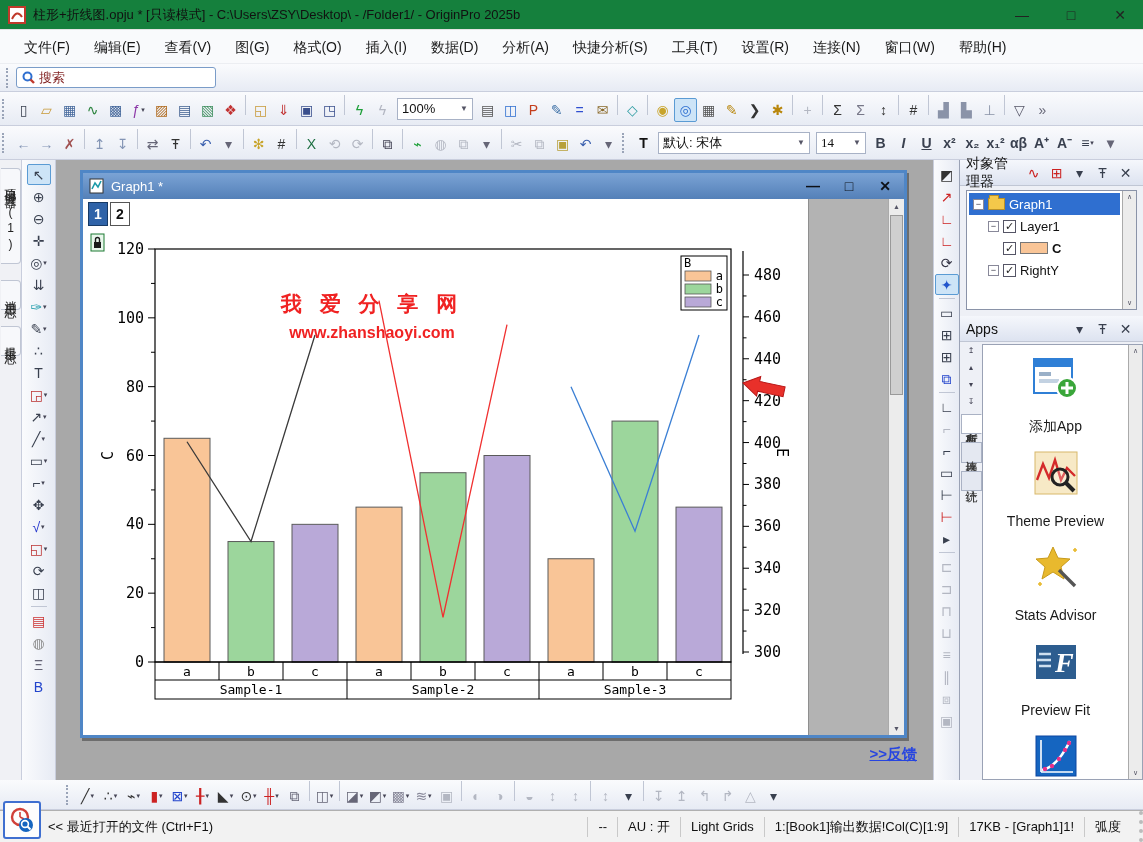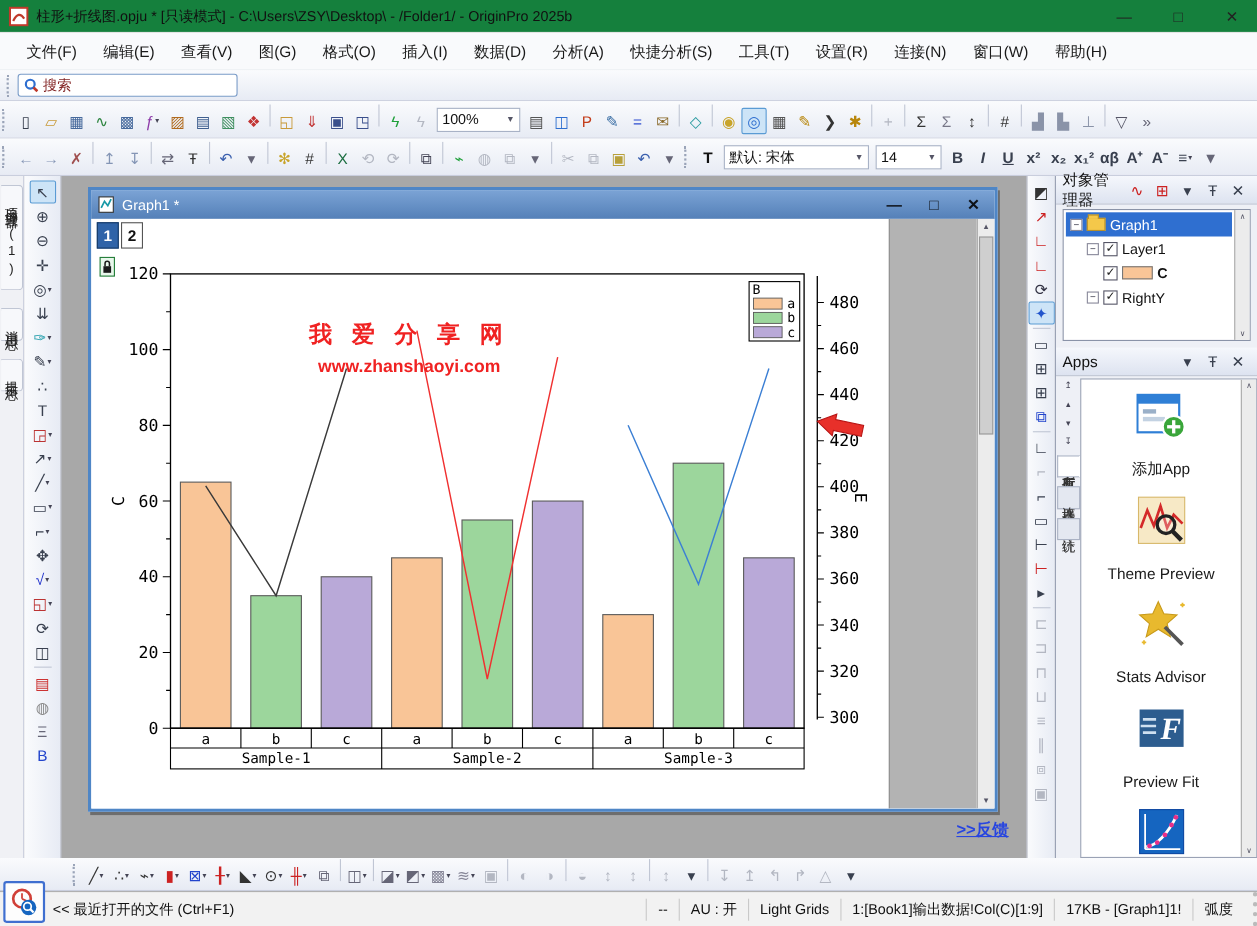--- a/index.html
+++ b/index.html
@@ -24,21 +24,21 @@
   .tb1,.tb2 { height:34px; }
   .tbtn { min-width:23px; height:24px; display:inline-flex; align-items:center; justify-content:center; border:1px solid transparent; border-radius:2px; }
   .tbtn b { font-weight:normal; font-style:normal; font-size:14px; color:#39404f; line-height:1; }
   .tbtn u { text-decoration:none; font-size:7px; color:#445; margin-left:1px; }
   .tbtn.sel { background:#cde4f7; border-color:#5a9bd4; }
   .tbtn.gy b { color:#b3b7c2 !important; }
   .sep { width:1px; height:20px; background:#c0c6d4; margin:0 3px; display:inline-block; }
   .vert .sep { width:16px; height:1px; margin:2px 0; }
   .combo { height:22px; background:#fff; border:1px solid #a8b2c6; display:inline-flex; align-items:center; padding:0 4px; margin:0 3px; font-size:13px; white-space:nowrap; }
   .combo .car { margin-left:auto; font-size:8px; color:#556; padding-left:4px; }
-  .zoomc { width:76px; } .fontc { width:132px; } .sizec { width:60px; }
+  .zoomc { width:76px; } .fontc { width:152px; } .sizec { width:50px;font-family:Liberation Serif, serif; }
   .stb b { font-weight:bold; }
 
   
   .main { height:620px; display:flex; background:#a8a8a8; }
   .ltabs { width:22px; background:#f0f1f5; border-right:1px solid #c9cedd; display:flex; flex-direction:column; align-items:center; padding-top:8px; gap:16px; }
   .vtab { writing-mode:vertical-rl; text-orientation:upright; letter-spacing:2px; font-size:12px; color:#222; background:#f7f8fb; border:1px solid #c0c6d4; border-left:none; border-radius:0 4px 4px 0; padding:10px 1px; }
   .coltools { display:flex; flex-direction:column; align-items:center; padding-top:4px; gap:1px; }
   .ltools { width:34px; background:linear-gradient(90deg,#fafbfd,#e7ebf4); border-right:1px solid #c9cedd; }
   .ltools .tbtn,.minibar .tbtn { width:24px; height:21px; }
   .minibar { width:26px; background:linear-gradient(90deg,#fafbfd,#e7ebf4); border-left:1px solid #c9cedd; }

